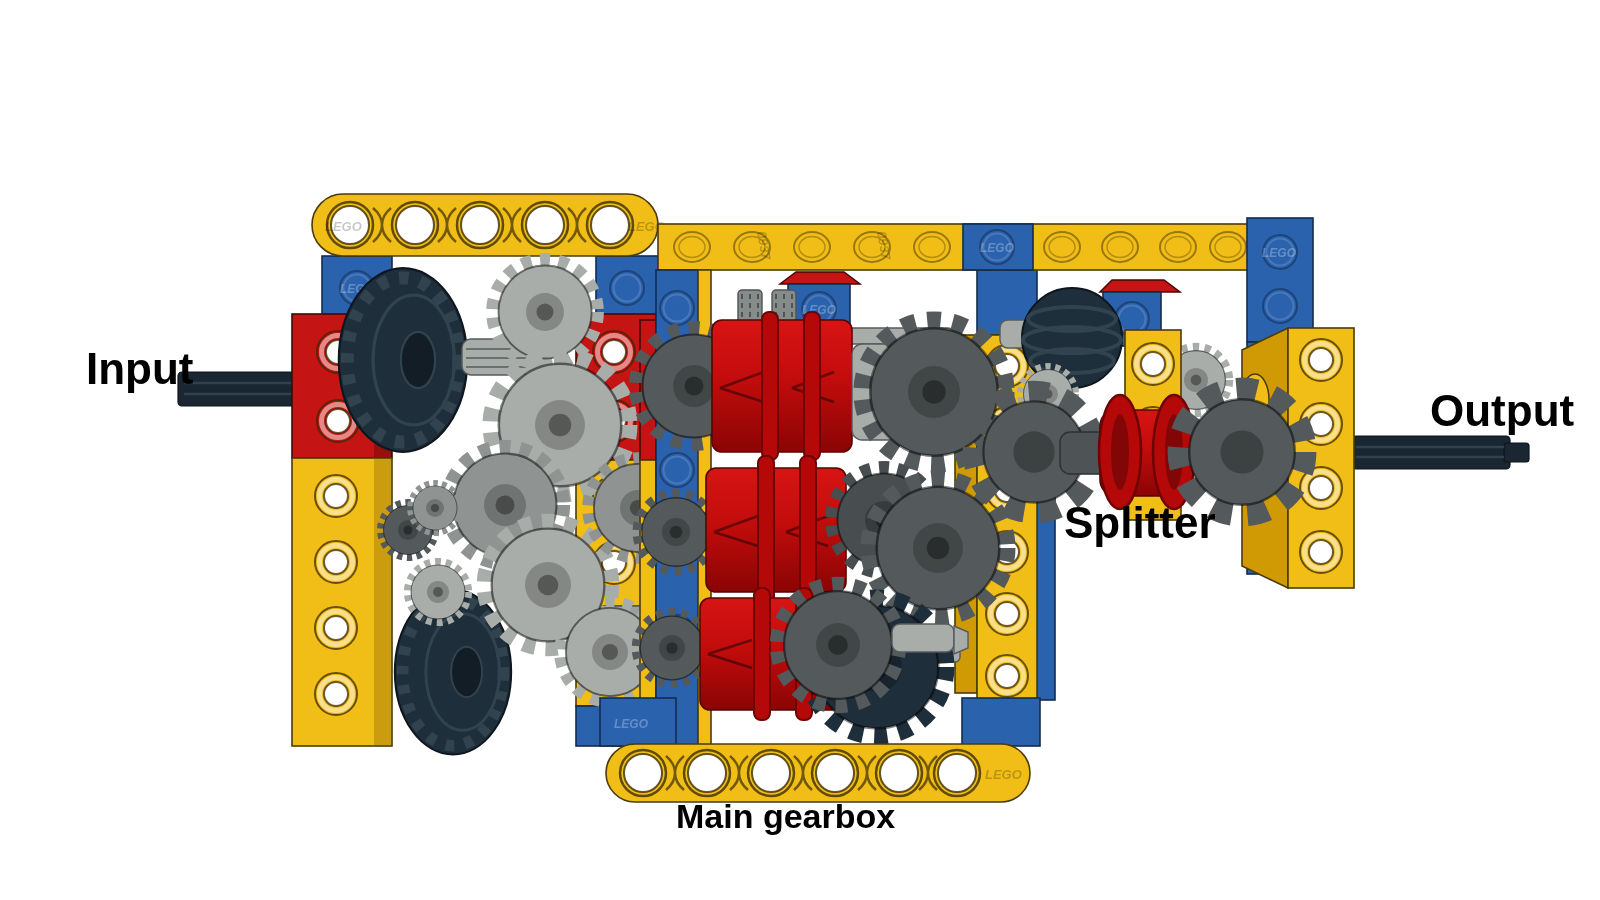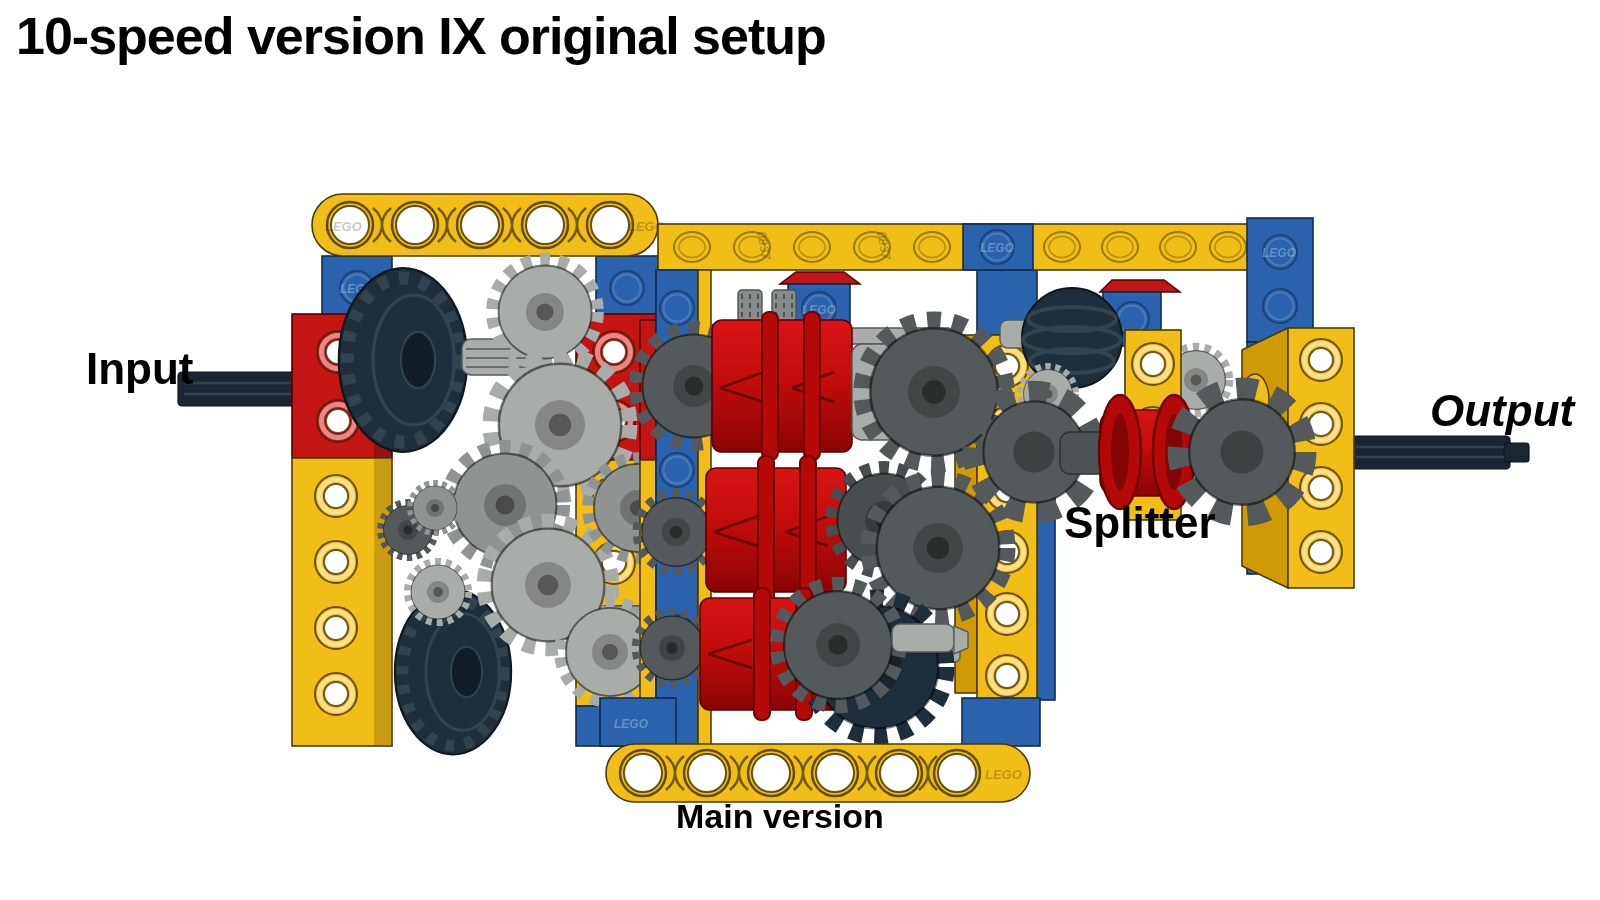--- a/index.html
+++ b/index.html
@@ -14,21 +14,21 @@
   .title{
     position:absolute;left:16px;top:6px;
     font-size:52px;font-weight:bold;color:var(--text,#000);
     letter-spacing:-1px;white-space:nowrap;
   }
   .part-label{
     position:absolute;font-weight:bold;color:var(--text,#000);
     font-size:44px;white-space:nowrap;
   }
   .lbl-input{left:86px;top:344px;}
-  .lbl-output{left:1430px;top:386px;font-style:italic;}
+  .lbl-output{left:1430px;top:386px;}
   .lbl-splitter{left:1064px;top:498px;}
   .lbl-maingearbox{left:676px;top:797px;font-size:34px;}
   
   .yellow{fill:var(--lego-yellow);stroke:#4a3b08;stroke-width:1.6;}
   .yellow-shade{fill:var(--lego-yellow-shade);stroke:#4a3b08;stroke-width:1.6;}
   .blue{fill:var(--lego-blue);stroke:#122c4e;stroke-width:1.6;}
   .red{fill:var(--lego-red);stroke:#4a0606;stroke-width:1.6;}
   .lgray{fill:var(--light-gray);stroke:#565b5d;stroke-width:1.4;}
   .axle{fill:var(--axle-dark);stroke:#0c141b;stroke-width:1.2;}
   .emboss-txt{font:italic bold 13px "Liberation Sans",sans-serif;fill:rgba(0,0,0,0.22);}
@@ -355,18 +355,17 @@
         <use href="#holeL" x="1321" y="424"></use>
         <use href="#holeL" x="1321" y="488"></use>
         <use href="#holeL" x="1321" y="552"></use>
         <ellipse cx="1255" cy="400" rx="14" ry="26" fill="var(--lego-yellow)" stroke="#4a3b08" stroke-width="1.5"></ellipse>
       </g>
 
       <use href="#gearC" transform="translate(1242,452) scale(1.2)" style="color:var(--dark-gray)"></use>
     </g>
   </svg>
 
-  <div class="title">10-speed version IX original setup</div>
   <div class="part-label lbl-input">Input</div>
   <div class="part-label lbl-output">Output</div>
   <div class="part-label lbl-splitter">Splitter</div>
-  <div class="part-label lbl-maingearbox">Main version</div>
+  <div class="part-label lbl-maingearbox">Main gearbox</div>
 </div>
 
 </body></html>

